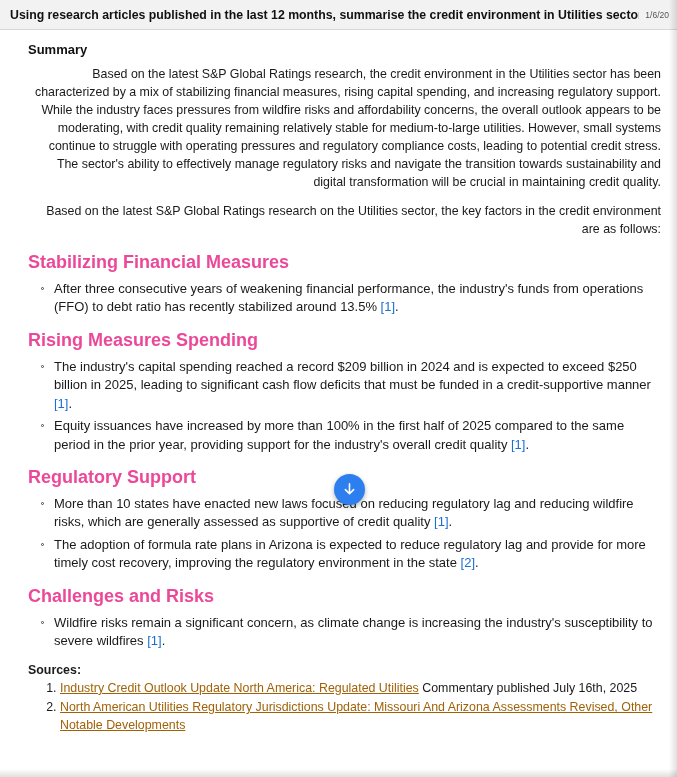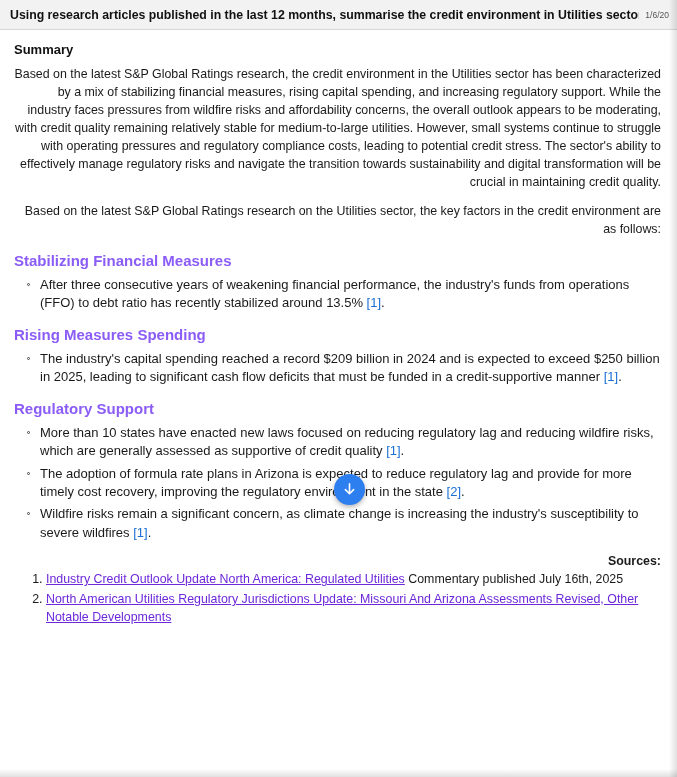--- a/index.html
+++ b/index.html
@@ -41,42 +41,42 @@
     overflow: hidden;
   }
   .query-date {
     font-size: 8.5px;
     color: #555;
     margin-left: 6px;
     white-space: nowrap;
   }
   .content {
     position: relative;
-    padding: 12px 16px 10px 14px;
+    padding: 12px 16px 10px 28px;
     box-sizing: border-box;
     height: 747px;
     overflow: hidden;
   }
   h2.section-heading {
     font-size: 13px;
     font-weight: bold;
     margin: 0 0 9px 0;
     color: #111;
   }
   p.para {
     margin: 0 0 11px 0;
     line-height: 1.45;
     text-align: right;
     font-size: 12.4px;
   }
   h3.sub-heading {
-    font-size: 15px;
+    font-size: 18px;
     font-weight: bold;
     margin: 13px 0 7px 0;
-    color: #8b5cf6;
+    color: #ec4899;
   }
   ul.bullets {
     margin: 0 0 4px 0;
     padding-left: 26px;
     list-style: none;
   }
   ul.bullets li {
     position: relative;
     margin: 0 0 4px 0;
     line-height: 1.42;
@@ -93,33 +93,32 @@
     border-radius: 50%;
     box-sizing: border-box;
   }
   .cite {
     color: #1a6fd4;
   }
   .sources-label {
     font-weight: bold;
     font-size: 12.4px;
     margin: 12px 0 3px 0;
-    text-align: right;
   }
   ol.sources {
     margin: 0;
     padding-left: 32px;
     font-size: 12.4px;
   }
   ol.sources li {
     margin: 0 0 2px 0;
     line-height: 1.42;
   }
   ol.sources a {
-    color: #6d28d9;
+    color: #a16207;
     text-decoration: underline;
   }
   .scroll-fab {
     position: absolute;
     left: 334px;
     top: 474px;
     width: 31px;
     height: 31px;
     border-radius: 50%;
     background: #2d7ff0;
@@ -163,28 +162,30 @@
     <p class="para">Based on the latest S&amp;P Global Ratings research on the Utilities sector, the key factors in the credit environment are as follows:</p>
 
     <h3 class="sub-heading">Stabilizing Financial Measures</h3>
     <ul class="bullets">
       <li>After three consecutive years of weakening financial performance, the industry's funds from operations (FFO) to debt ratio has recently stabilized around 13.5% <span class="cite">[1]</span>.</li>
     </ul>
 
     <h3 class="sub-heading">Rising Measures Spending</h3>
     <ul class="bullets">
       <li>The industry's capital spending reached a record $209 billion in 2024 and is expected to exceed $250 billion in 2025, leading to significant cash flow deficits that must be funded in a credit-supportive manner <span class="cite">[1]</span>.</li>
+      <li>Equity issuances have increased by more than 100% in the first half of 2025 compared to the same period in the prior year, providing support for the industry's overall credit quality <span class="cite">[1]</span>.</li>
     </ul>
 
     <h3 class="sub-heading">Regulatory Support</h3>
     <ul class="bullets">
       <li>More than 10 states have enacted new laws focused on reducing regulatory lag and reducing wildfire risks, which are generally assessed as supportive of credit quality <span class="cite">[1]</span>.</li>
       <li>The adoption of formula rate plans in Arizona is expected to reduce regulatory lag and provide for more timely cost recovery, improving the regulatory environment in the state <span class="cite">[2]</span>.</li>
     </ul>
 
+    <h3 class="sub-heading">Challenges and Risks</h3>
     <ul class="bullets">
       <li>Wildfire risks remain a significant concern, as climate change is increasing the industry's susceptibility to severe wildfires <span class="cite">[1]</span>.</li>
     </ul>
 
     <div class="sources-label">Sources:</div>
     <ol class="sources">
       <li><a href="#">Industry Credit Outlook Update North America: Regulated Utilities</a><span> Commentary published July 16th, 2025</span></li>
       <li><a href="#">North American Utilities Regulatory Jurisdictions Update: Missouri And Arizona Assessments Revised, Other Notable Developments</a></li>
 
     </ol>

